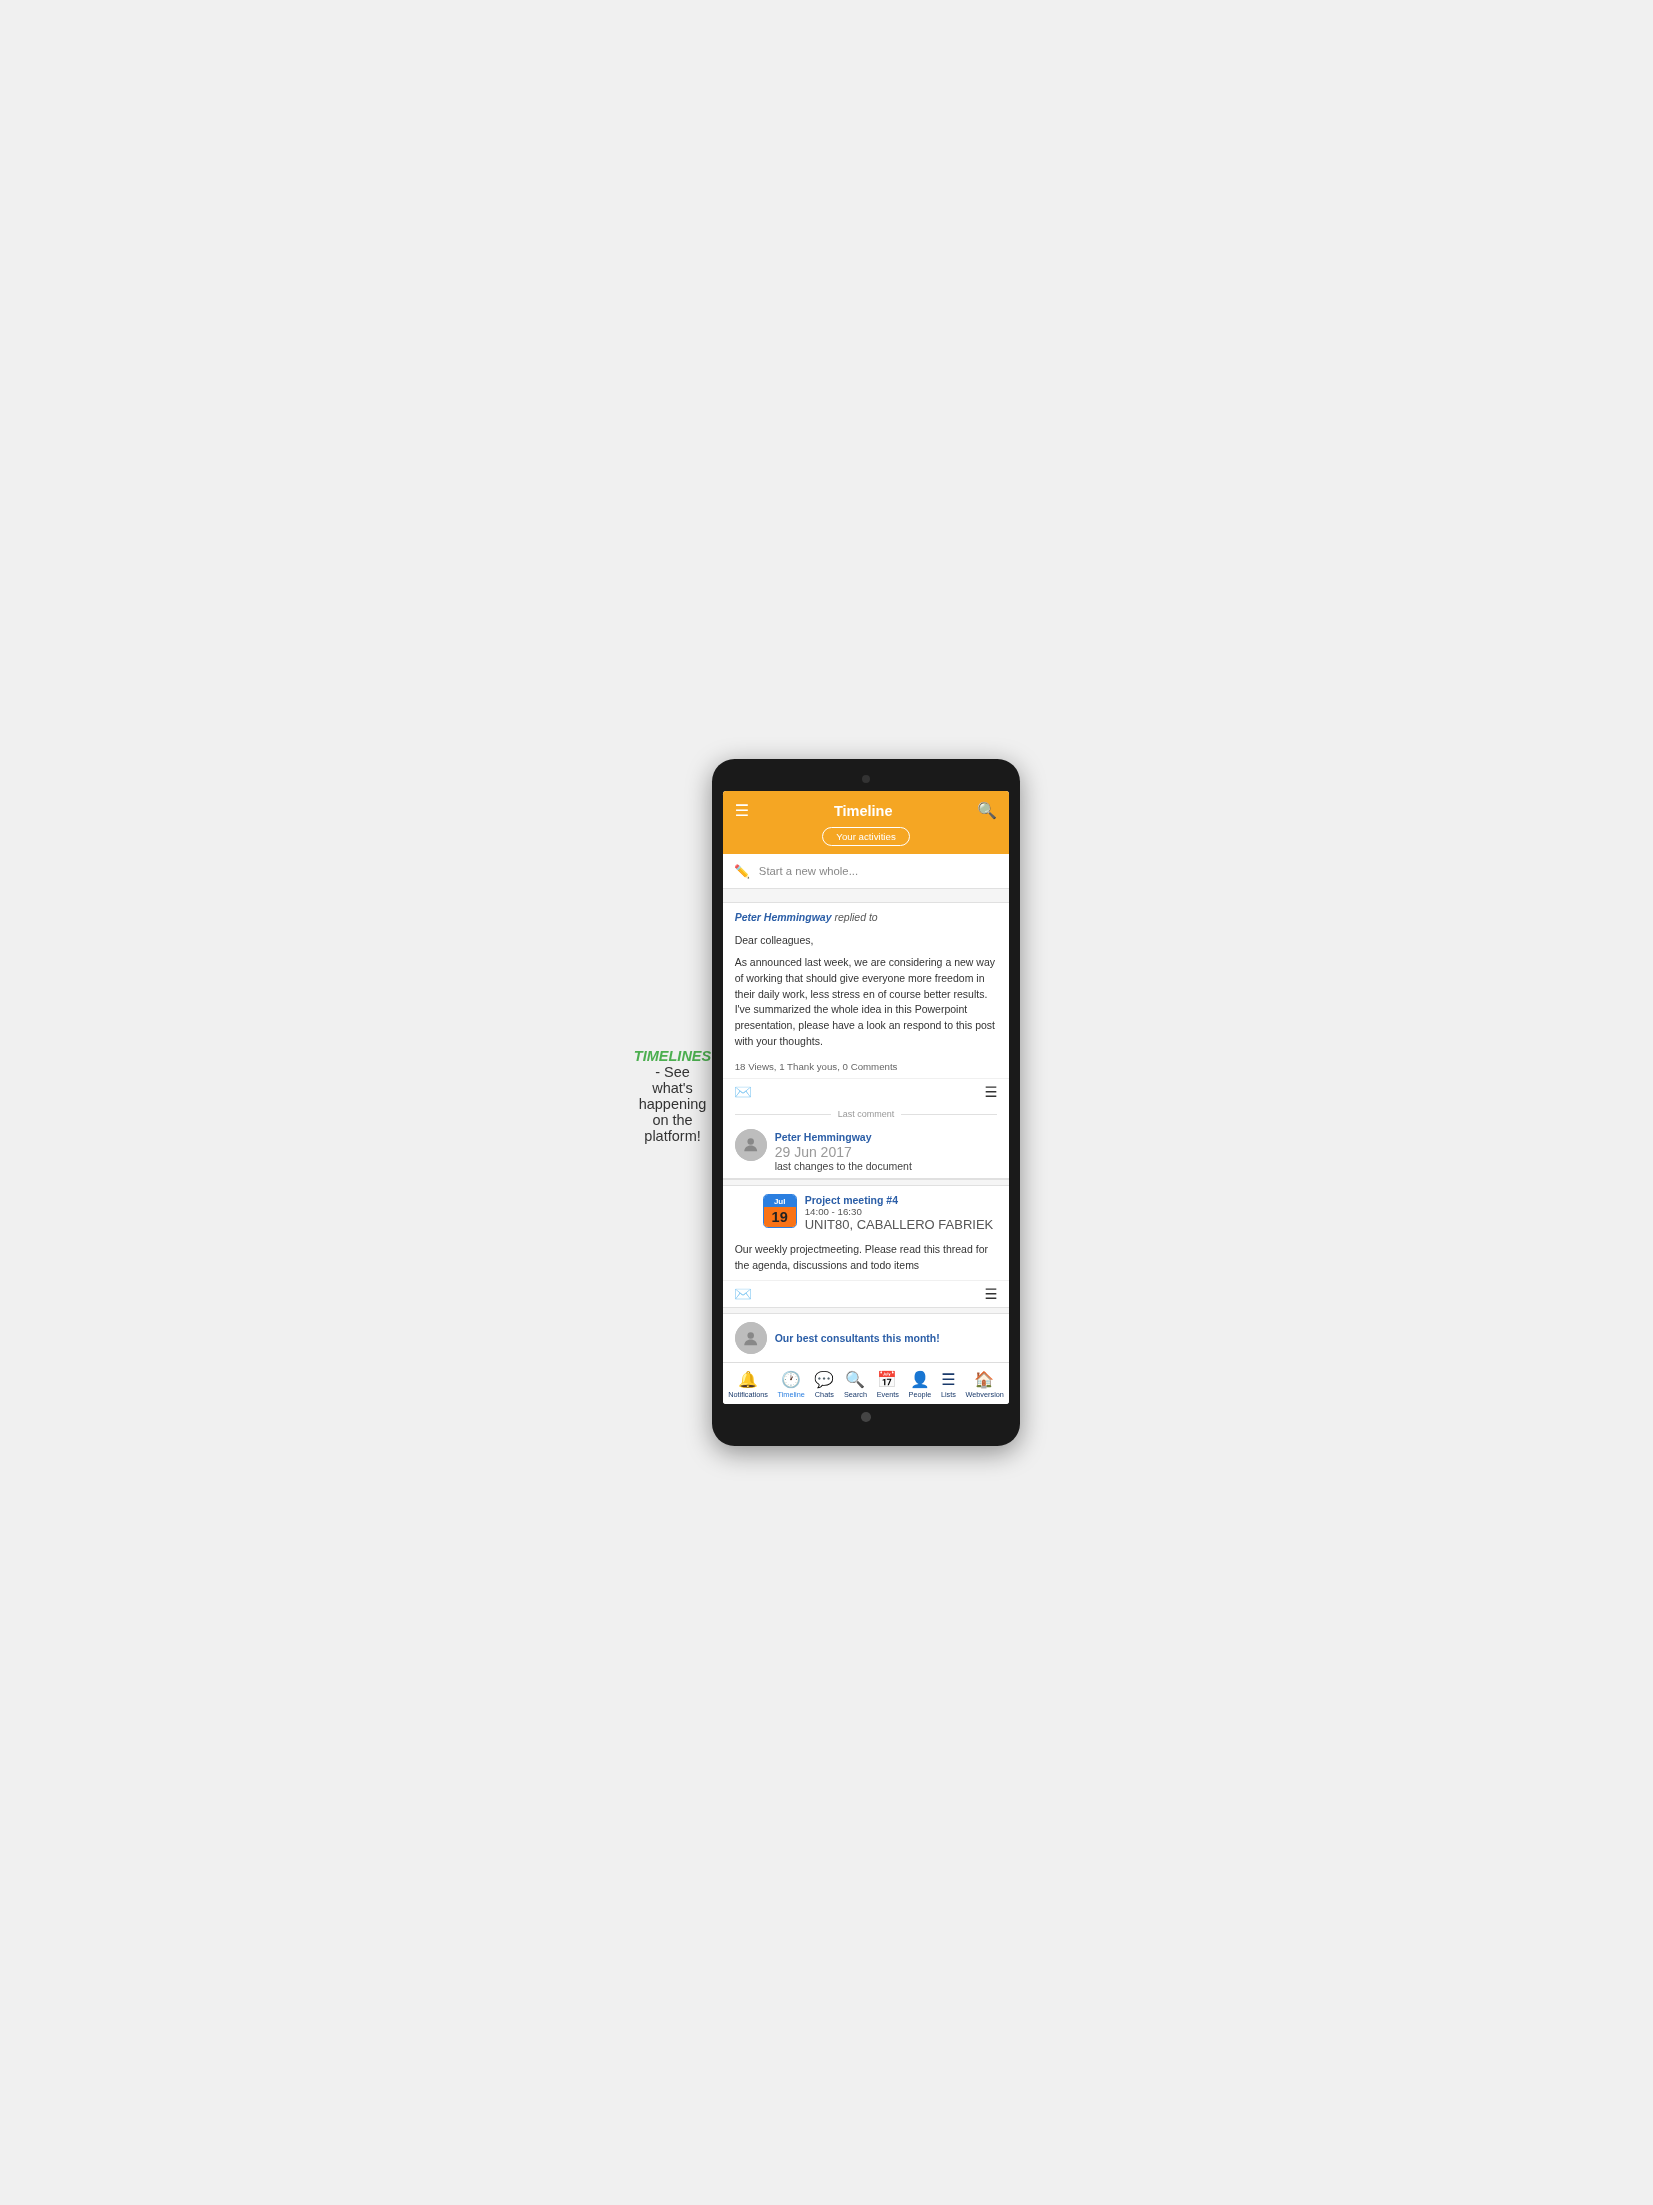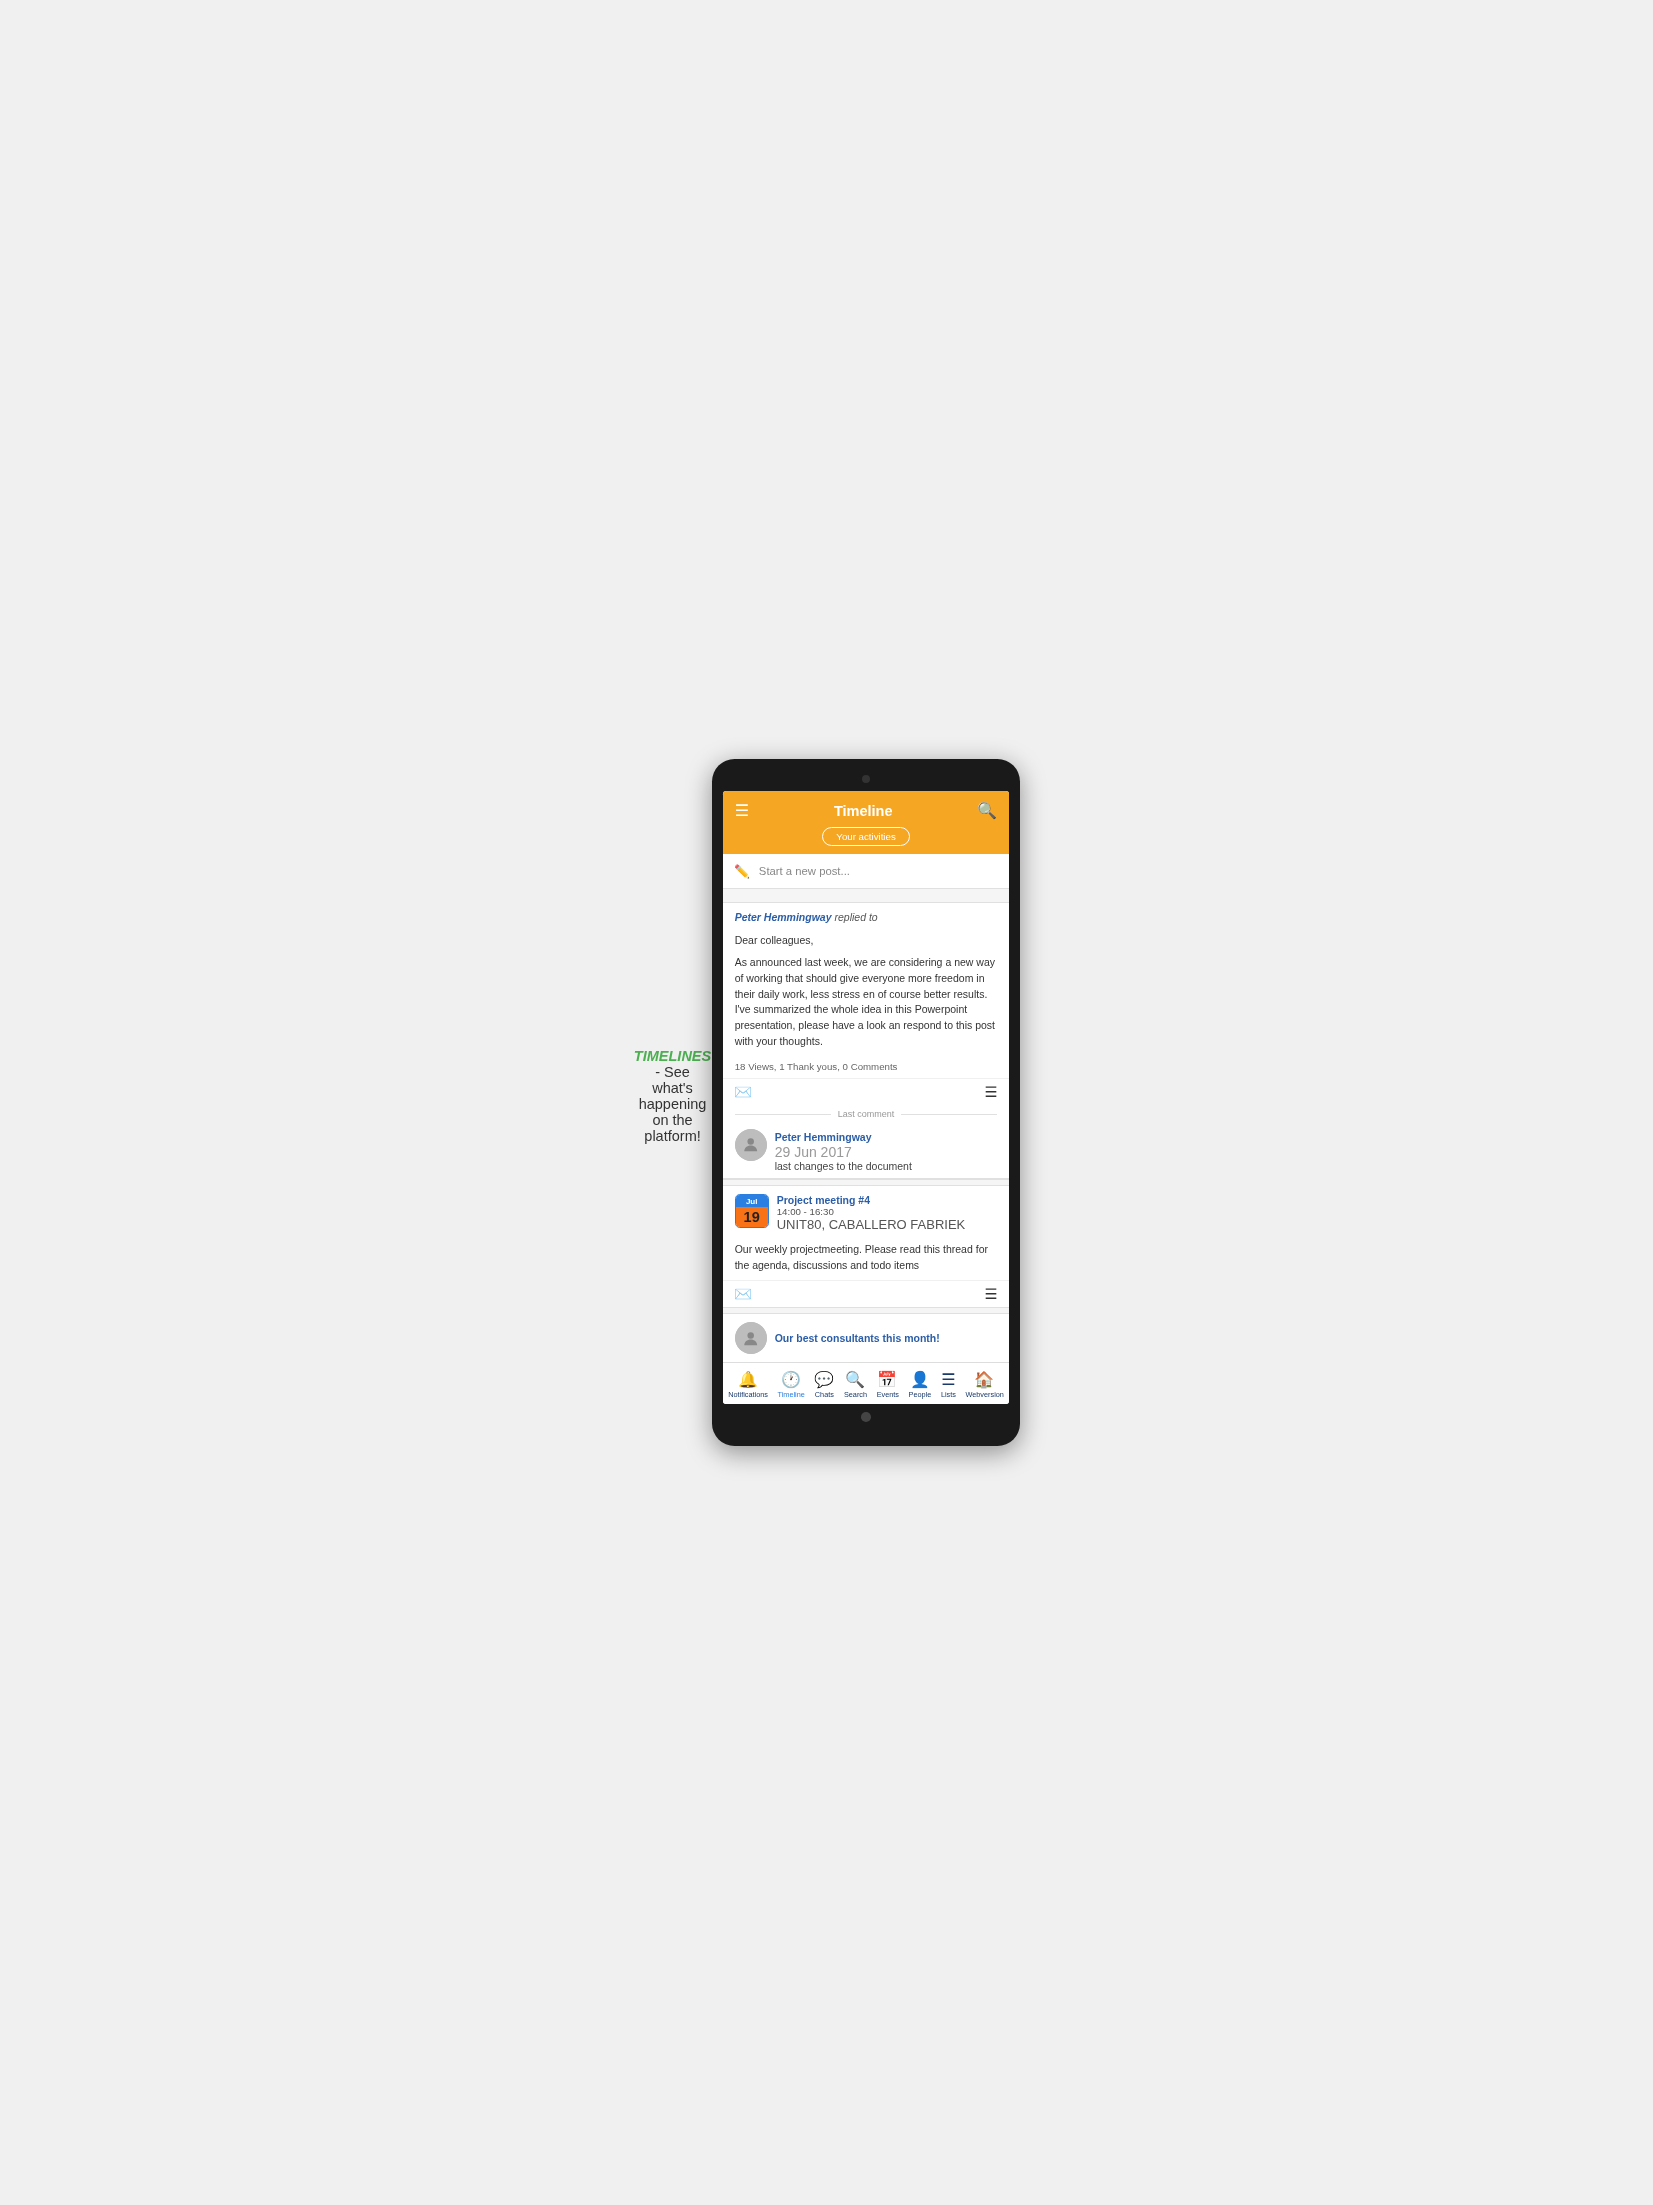--- a/index.html
+++ b/index.html
@@ -240,20 +240,21 @@
       background: #fff;
       margin-top: 4.8px;
       border-top: 0.8px solid #e0e0e0;
       border-bottom: 0.8px solid #e0e0e0;
     }
     .event-header-row {
       display: flex;
       align-items: flex-start;
       padding: 8px 11.3px 6.5px 11.3px;
       gap: 8px;
+      margin-left: 28px;
     }
     .calendar-badge {
       width: 34px;
       flex-shrink: 0;
       border-radius: 4.8px;
       overflow: hidden;
       border: 1.2px solid #2b7fe0;
     }
     .calendar-month {
       background: #2b7fe0;
@@ -370,21 +371,21 @@
           <span class="app-title">Timeline</span>
           <span class="search-icon-header">🔍</span>
         </div>
         <button class="activities-btn">Your activities</button>
       </div>
 
       <div class="content-area">
 
         <div class="new-post-bar">
           <span class="pencil-icon">✏️</span>
-          <span class="new-post-text">Start a new post...</span>
+          <span class="new-post-text">Start a new whole...</span>
         </div>
 
         <div class="post-card">
           <div class="post-meta">
             <span class="author">Peter Hemmingway</span>
             <span class="replied">replied to</span>
           </div>
           <div class="post-body">
             <p class="greeting">Dear colleagues,</p>
             <p>As announced last week, we are considering a new way of working that should give everyone more freedom in their daily work, less stress en of course better results. I've summarized the whole idea in this Powerpoint presentation, please have a look an respond to this post with your thoughts.</p>

